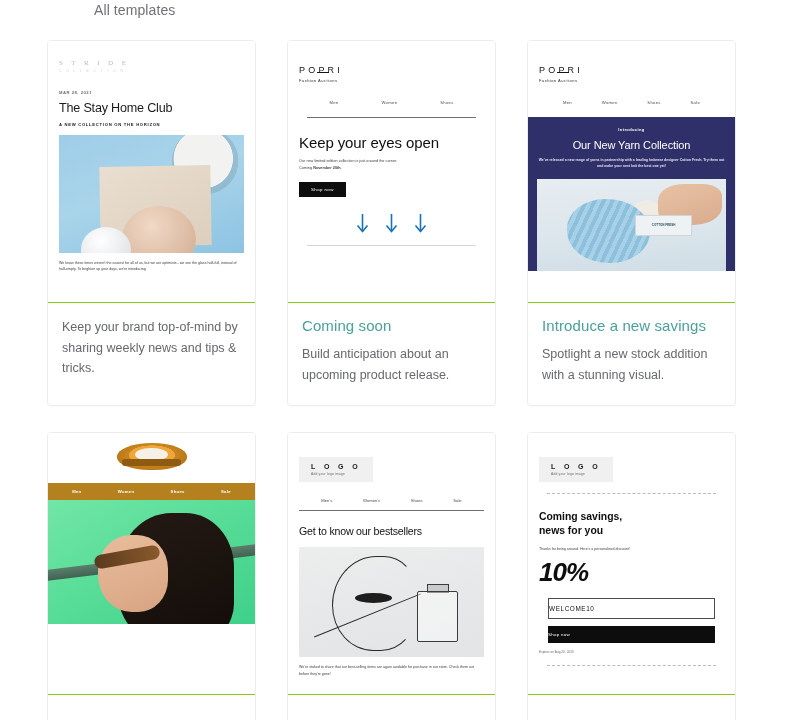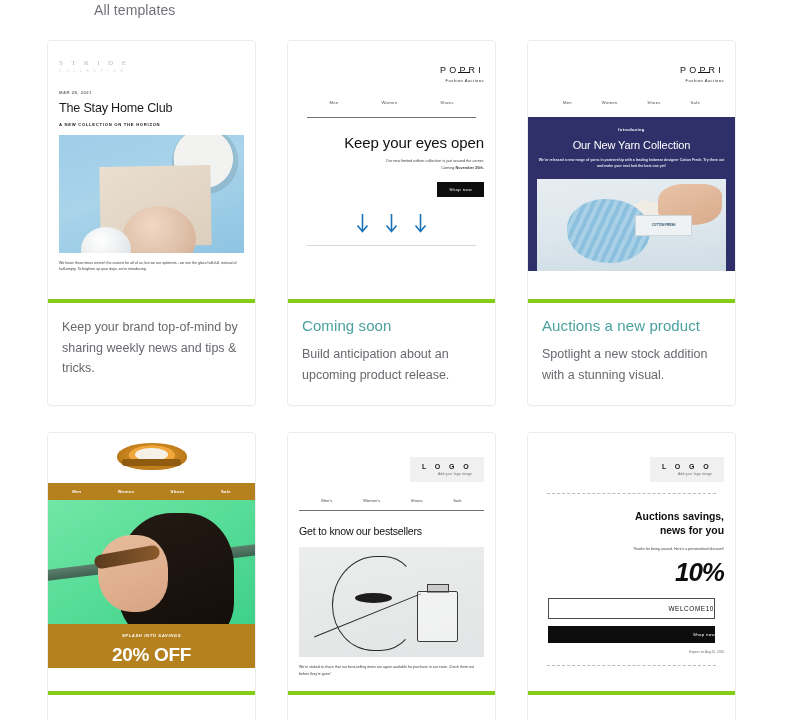--- a/index.html
+++ b/index.html
@@ -40,40 +40,40 @@
     box-shadow: 0 1px 1px rgba(0,0,0,0.02);
     display: flex;
     flex-direction: column;
   }
   .preview {
     width: 100%;
     height: 262px;
     overflow: hidden;
     position: relative;
     background: #fff;
-    border-bottom: 4px solid #84cc16;
+    border-bottom: 1px solid #84cc16;
   }
   .card-meta { padding: 14px 14px 20px 14px; }
   .card-title {
     font-size: 15px;
     color: #49a09d;
     margin: 0 0 10px 0;
     font-weight: 400;
     letter-spacing: .1px;
   }
   .card-desc {
     font-size: 12.5px;
     line-height: 1.65;
     color: #65686d;
     margin: 0;
   }
 
   
   .em { padding: 10px 11px; font-size: 5px; color: #222; }
-  .em-center { text-align: right; }
+  .em-center { text-align: left; }
 
   .brand-stride {
     font-size: 7px;
     letter-spacing: 3.4px;
     color: #b9bbbd;
     font-family: "Liberation Serif", serif;
     margin-top: 8px;
   }
   .brand-stride-sub {
     font-size: 3.4px;
@@ -382,45 +382,41 @@
           <div class="navy-head"><span>Our </span><b>New Yarn</b><span> Collection</span></div>
           <div class="navy-para">We've released a new range of yarns in partnership with a leading knitwear designer Cotton Fresh. Try them out and make your next knit the best one yet!</div>
           <div class="yarn-photo">
             <div class="yarn-ball"></div>
             <div class="yarn-hand"></div>
             <div class="yarn-label">COTTON FRESH</div>
           </div>
         </div>
       </div>
       <div class="card-meta">
-        <div class="card-title">Auctions a new product</div>
+        <div class="card-title">Introduce a new savings</div>
         <div class="card-desc">Spotlight a new stock addition with a stunning visual.</div>
       </div>
     </div>
 
     <div class="card">
       <div class="preview">
         <div class="gold-logo-wrap">
           <span class="gold-badge"></span>
         </div>
         <div class="gold-nav">
           <span>Men</span>
           <span>Women</span>
           <span>Shoes</span>
           <span>Sale</span>
         </div>
         <div class="green-photo">
           <div class="gp-bar"></div>
           <div class="gp-hair"></div>
           <div class="gp-face"></div>
           <div class="gp-glasses"></div>
-        </div>
-        <div class="gold-footer">
-          <div class="gf-kicker">SPLASH INTO SAVINGS</div>
-          <div class="gf-big">20% OFF</div>
         </div>
       </div>
       <div class="card-meta">
 
         <div class="card-desc"></div>
       </div>
     </div>
 
     <div class="card">
       <div class="preview">
@@ -457,21 +453,21 @@
 
     <div class="card">
       <div class="preview">
         <div class="em em-center">
           <span class="logo-ph">
             <span class="lg">L O G O</span>
             <span class="sm" style="display:block">Add your logo image</span>
           </span>
           <div class="rule-dots"></div>
           <div class="disc-head">
-            <span>Auctions savings,</span><br>
+            <span>Coming savings,</span><br>
             <span>news for you</span>
           </div>
           <div class="disc-sub">Thanks for being around. Here's a personalised discount!</div>
           <div class="disc-big">10%</div>
           <div class="code-box">WELCOME10</div>
           <div class="shop-bar">Shop now</div>
           <div class="expires">Expires on Aug 20, 2020</div>
           <div class="rule-dots"></div>
         </div>
       </div>

